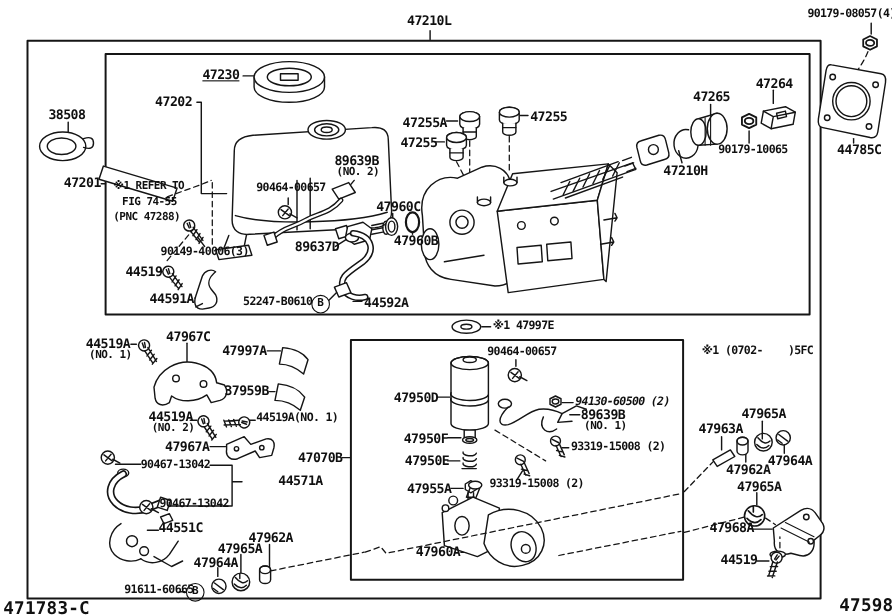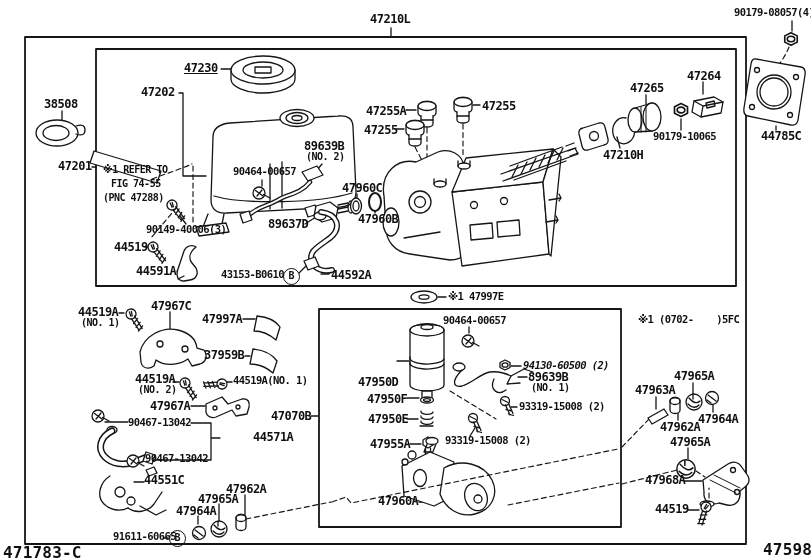--- a/index.html
+++ b/index.html
@@ -395,36 +395,36 @@
       <div class="label" style="left: 141px; top: 86px;">47202</div>
       <div class="label" style="left: 304px; top: 140px;">89639B</div>
       <div class="label xs" style="left: 306px; top: 152px;">(NO. 2)</div>
       <div class="label sm" style="left: 233px; top: 166px;">90464-00657</div>
       <div class="label xs" style="left: 103px; top: 165px;">※1 REFER TO</div>
       <div class="label xs" style="left: 111px; top: 179px;">FIG 74-55</div>
       <div class="label xs" style="left: 103px; top: 193px;">(PNC 47288)</div>
       <div class="label sm" style="left: 146px; top: 224px;">90149-40006(3)</div>
       <div class="label" style="left: 114px; top: 241px;">44519</div>
       <div class="label" style="left: 136px; top: 265px;">44591A</div>
-      <div class="label sm" style="left: 221px; top: 269px;">43153-B0610</div>
+      <div class="label sm" style="left: 221px; top: 269px;">52247-B0610</div>
       <div class="label circ" style="left: 283px; top: 268px;">B</div>
       <div class="label" style="left: 331px; top: 269px;">44592A</div>
       <div class="label" style="left: 268px; top: 218px;">89637D</div>
       <div class="label" style="left: 342px; top: 182px;">47960C</div>
       <div class="label" style="left: 358px; top: 213px;">47960B</div>
       <div class="label" style="left: 366px; top: 105px;">47255A</div>
       <div class="label" style="left: 482px; top: 100px;">47255</div>
       <div class="label" style="left: 364px; top: 124px;">47255</div>
       <div class="label" style="left: 630px; top: 82px;">47265</div>
       <div class="label" style="left: 687px; top: 70px;">47264</div>
       <div class="label sm" style="left: 653px; top: 131px;">90179-10065</div>
       <div class="label" style="left: 603px; top: 149px;">47210H</div>
       <div class="label sm" style="left: 448px; top: 291px;">※1 47997E</div>
       <div class="label sm" style="left: 443px; top: 315px;">90464-00657</div>
-      <div class="label" style="left: 358px; top: 355px; margin-top: 21px;">47950D</div>
+      <div class="label" style="left: 358px; top: 355px;">47950D</div>
       <div class="label sm" style="left: 523px; top: 360px; font-style: italic;">94130-60500 (2)</div>
       <div class="label" style="left: 528px; top: 371px;">89639B</div>
       <div class="label xs" style="left: 531px; top: 383px;">(NO. 1)</div>
       <div class="label" style="left: 367px; top: 393px;">47950F</div>
       <div class="label sm" style="left: 519px; top: 401px;">93319-15008 (2)</div>
       <div class="label" style="left: 368px; top: 413px;">47950E</div>
       <div class="label sm" style="left: 445px; top: 435px;">93319-15008 (2)</div>
       <div class="label" style="left: 370px; top: 438px;">47955A</div>
       <div class="label" style="left: 378px; top: 495px;">47960A</div>
       <div class="label" style="left: 271px; top: 410px;">47070B</div>

